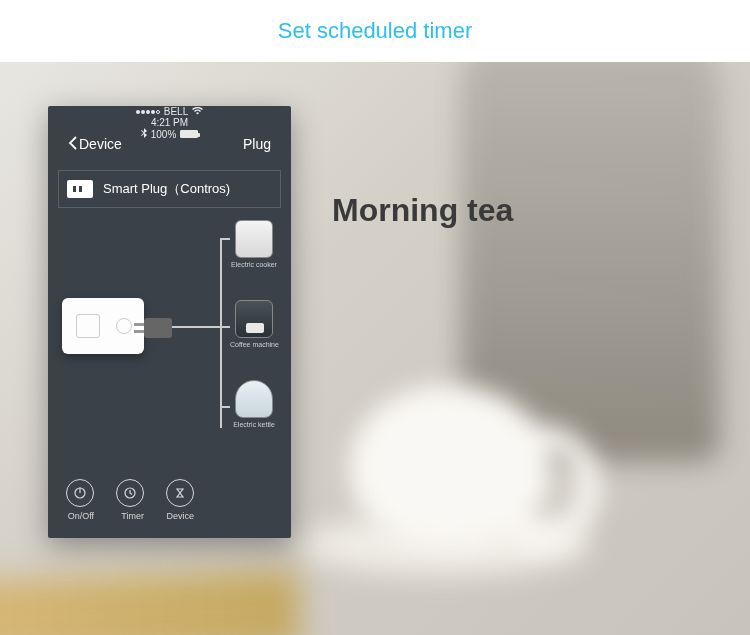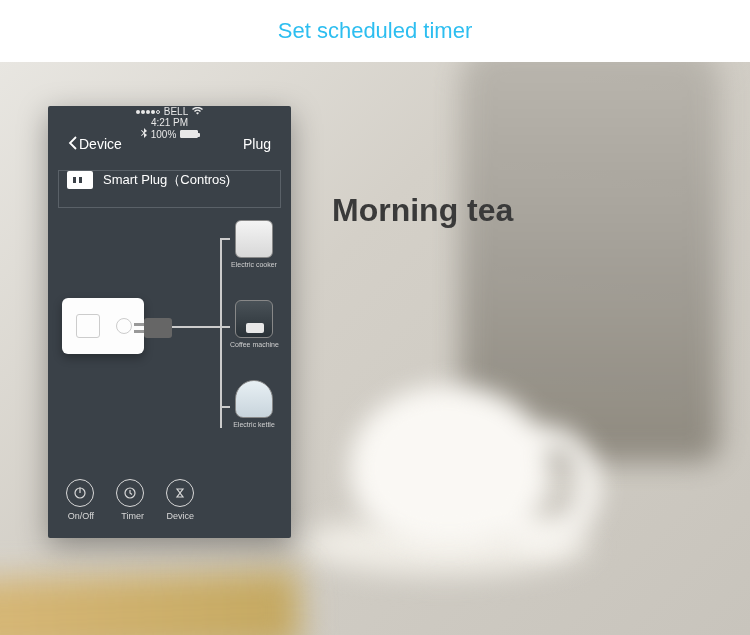--- a/index.html
+++ b/index.html
@@ -127,21 +127,21 @@
     justify-content: space-between;
     padding: 0 20px;
     font-size: 14px;
   }
   .nav-back { display: flex; align-items: center; gap: 2px; }
   .device-row {
     margin: 8px 10px 0 10px;
     height: 38px;
     border: 1px solid #5a6168;
     display: flex;
-    align-items: flex-start;
+    align-items: center;
     padding: 0 8px;
     gap: 10px;
   }
   .plug-icon {
     width: 26px; height: 18px; background: #fff; border-radius: 2px;
     position: relative;
   }
   .plug-icon::before, .plug-icon::after {
     content: ""; position: absolute; width: 3px; height: 6px; background: #3a4148; top: 6px;
   }

